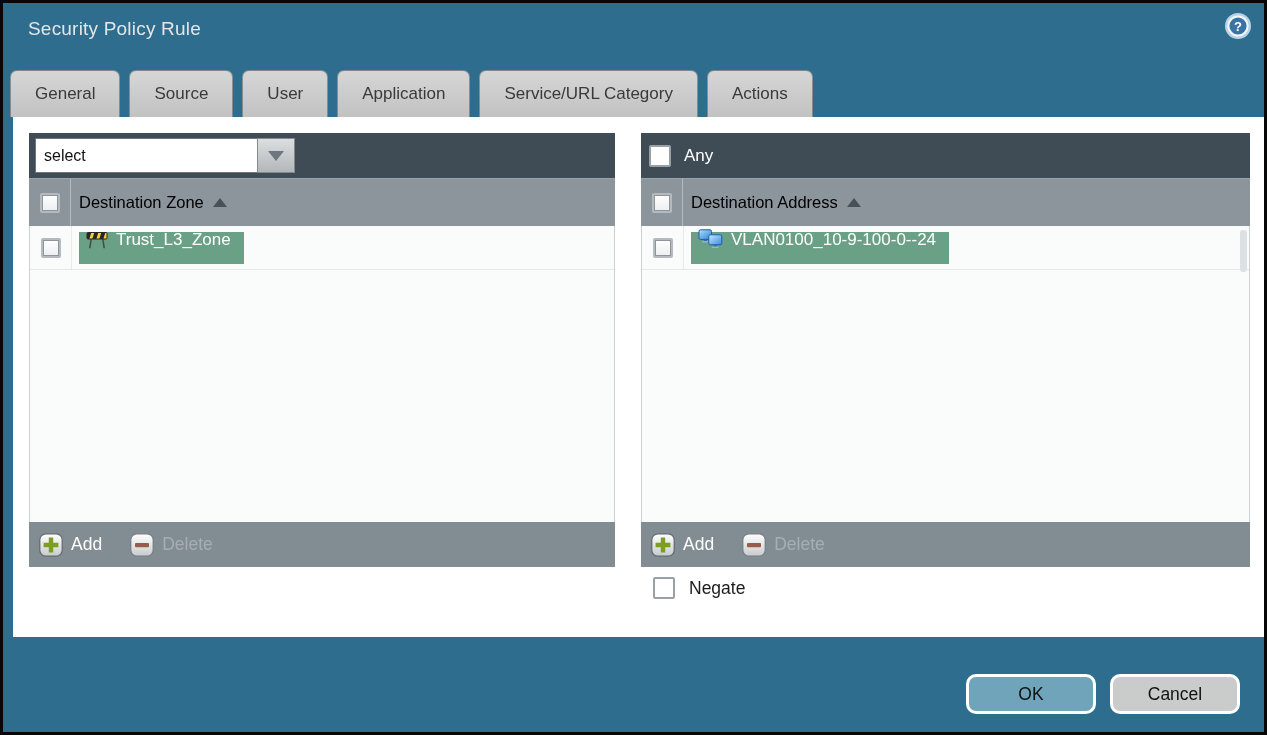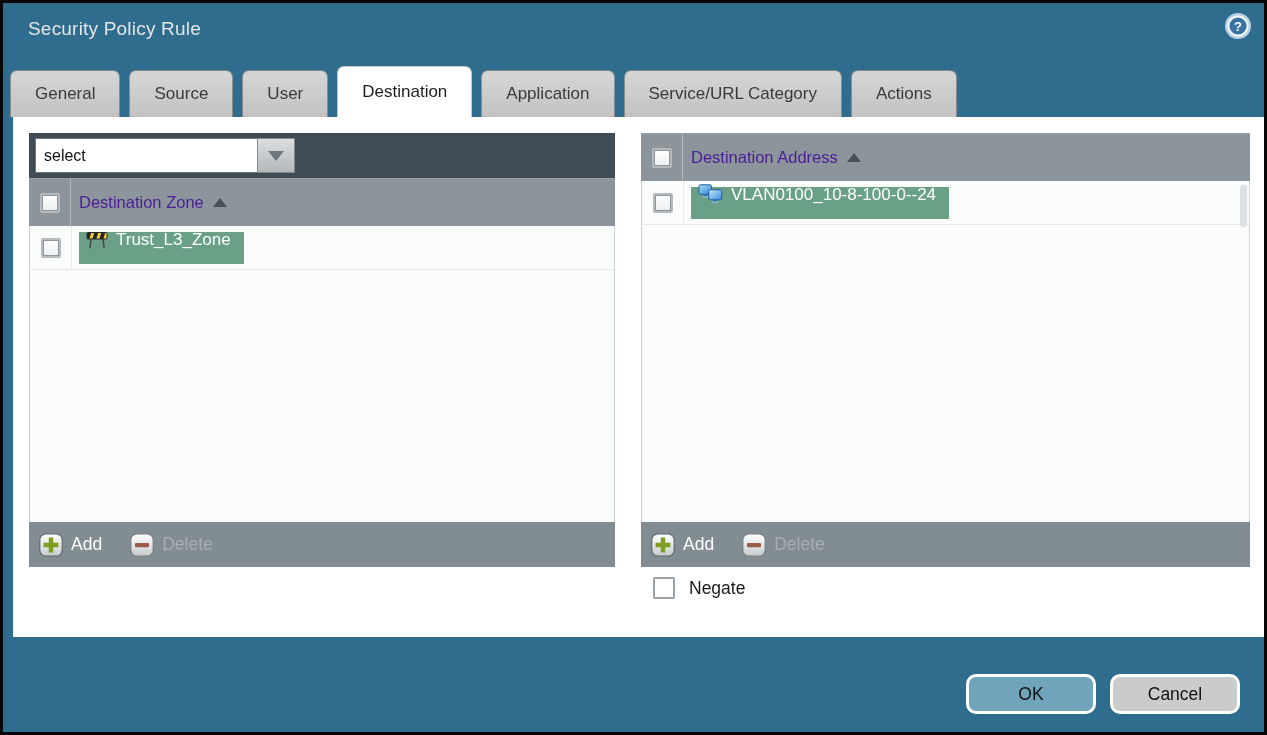--- a/index.html
+++ b/index.html
@@ -74,21 +74,21 @@
   }
 
   .any-wrap { display: flex; align-items: center; gap: 13px; padding-left: 8px; }
   .any-label { color: #ffffff; font-size: 17px; }
 
   .col-header {
     height: 48px; background: #8c959c; flex: none;
     display: flex; align-items: center;
     border-top: 1px solid #9aa2a8;
   }
-  .col-header .hdr-label { color: #4c1d95; font-size: 16.5px; cursor: pointer; display: flex; align-items: center; }
+  .col-header .hdr-label { color: #000000; font-size: 16.5px; cursor: pointer; display: flex; align-items: center; }
 
   .cb-cell {
     width: 42px; flex: none; height: 100%;
     display: flex; align-items: center; justify-content: center;
   }
   .col-header .cb-cell { border-right: 1px solid rgba(255,255,255,0.35); margin-right: 8px; }
   .row .cb-cell { border-right: 1px solid #e8eaeb; margin-right: 7px; }
 
   .cb {
     width: 20px; height: 20px; border-radius: 2px;
@@ -182,21 +182,20 @@
       <circle cx="14" cy="14" r="10.6" fill="#f2f8fc"></circle>
       <circle cx="14" cy="14" r="8.6" fill="#3a72a4"></circle>
       <text x="14" y="18.6" text-anchor="middle" font-size="13" font-weight="bold" fill="#ffffff">?</text>
     </svg>
   </div>
 
   <div class="tabbar">
     <div class="tab">General</div>
     <div class="tab">Source</div>
     <div class="tab">User</div>
-    <div class="tab active">Destination</div>
     <div class="tab">Application</div>
     <div class="tab">Service/URL Category</div>
     <div class="tab">Actions</div>
   </div>
 
   <div class="content">
 
     <div class="panel panel-left">
       <div class="bar-top">
         <div class="combo">
@@ -250,20 +249,26 @@
           <svg width="24" height="24" viewBox="0 0 24 24">
             <rect x="0.8" y="0.8" width="22.4" height="22.4" rx="6" fill="url(#gBtn)" stroke="#757d83" stroke-width="1.2"></rect>
             <rect x="5" y="9.9" width="14" height="4.4" rx="1" fill="#9a5b49"></rect>
           </svg>
           <span class="lbl">Delete</span>
         </div>
       </div>
     </div>
 
     <div class="panel panel-right">
+      <div class="bar-top">
+        <div class="any-wrap">
+          <div class="cb-big"></div>
+          <span class="any-label">Any</span>
+        </div>
+      </div>
 
       <div class="col-header">
         <div class="cb-cell">
           <div class="cb"></div>
         </div>
         <div class="hdr-label">
           <span>Destination Address</span>
           <span class="tri-up"></span>
         </div>
       </div>
@@ -275,21 +280,21 @@
           </div>
           <div class="tag">
             <svg width="25" height="21" viewBox="0 0 25 21">
               <rect x="1" y="0.8" width="12.5" height="9.6" rx="1.6" fill="url(#gMonB)" stroke="#1c5ca8" stroke-width="1"></rect>
               <rect x="5.8" y="10.4" width="3" height="1.8" fill="#2a6cb5"></rect>
               <rect x="4.2" y="12.1" width="6.2" height="1.4" rx="0.7" fill="#8fb4d8"></rect>
               <rect x="10.8" y="5.8" width="13" height="10" rx="1.6" fill="url(#gMonF)" stroke="#1c5ca8" stroke-width="1"></rect>
               <rect x="15.8" y="15.8" width="3" height="1.9" fill="#2a6cb5"></rect>
               <rect x="13.8" y="17.6" width="7" height="1.5" rx="0.75" fill="#8fb4d8"></rect>
             </svg>
-            <span>VLAN0100_10-8-100-0--24</span>
+            <span>VLAN0100_10-9-100-0--24</span>
           </div>
         </div>
         <div class="scroll-thumb"></div>
       </div>
 
       <div class="bar-bottom">
         <div class="tool-btn">
           <svg width="24" height="24" viewBox="0 0 24 24">
             <rect x="0.8" y="0.8" width="22.4" height="22.4" rx="6" fill="url(#gBtn)" stroke="#5f686e" stroke-width="1.2"></rect>
             <path d="M9.8 4.6 h4.4 v5.2 h5.2 v4.4 h-5.2 v5.2 h-4.4 v-5.2 H4.6 v-4.4 h5.2 z" fill="#7d9e1e"></path>

